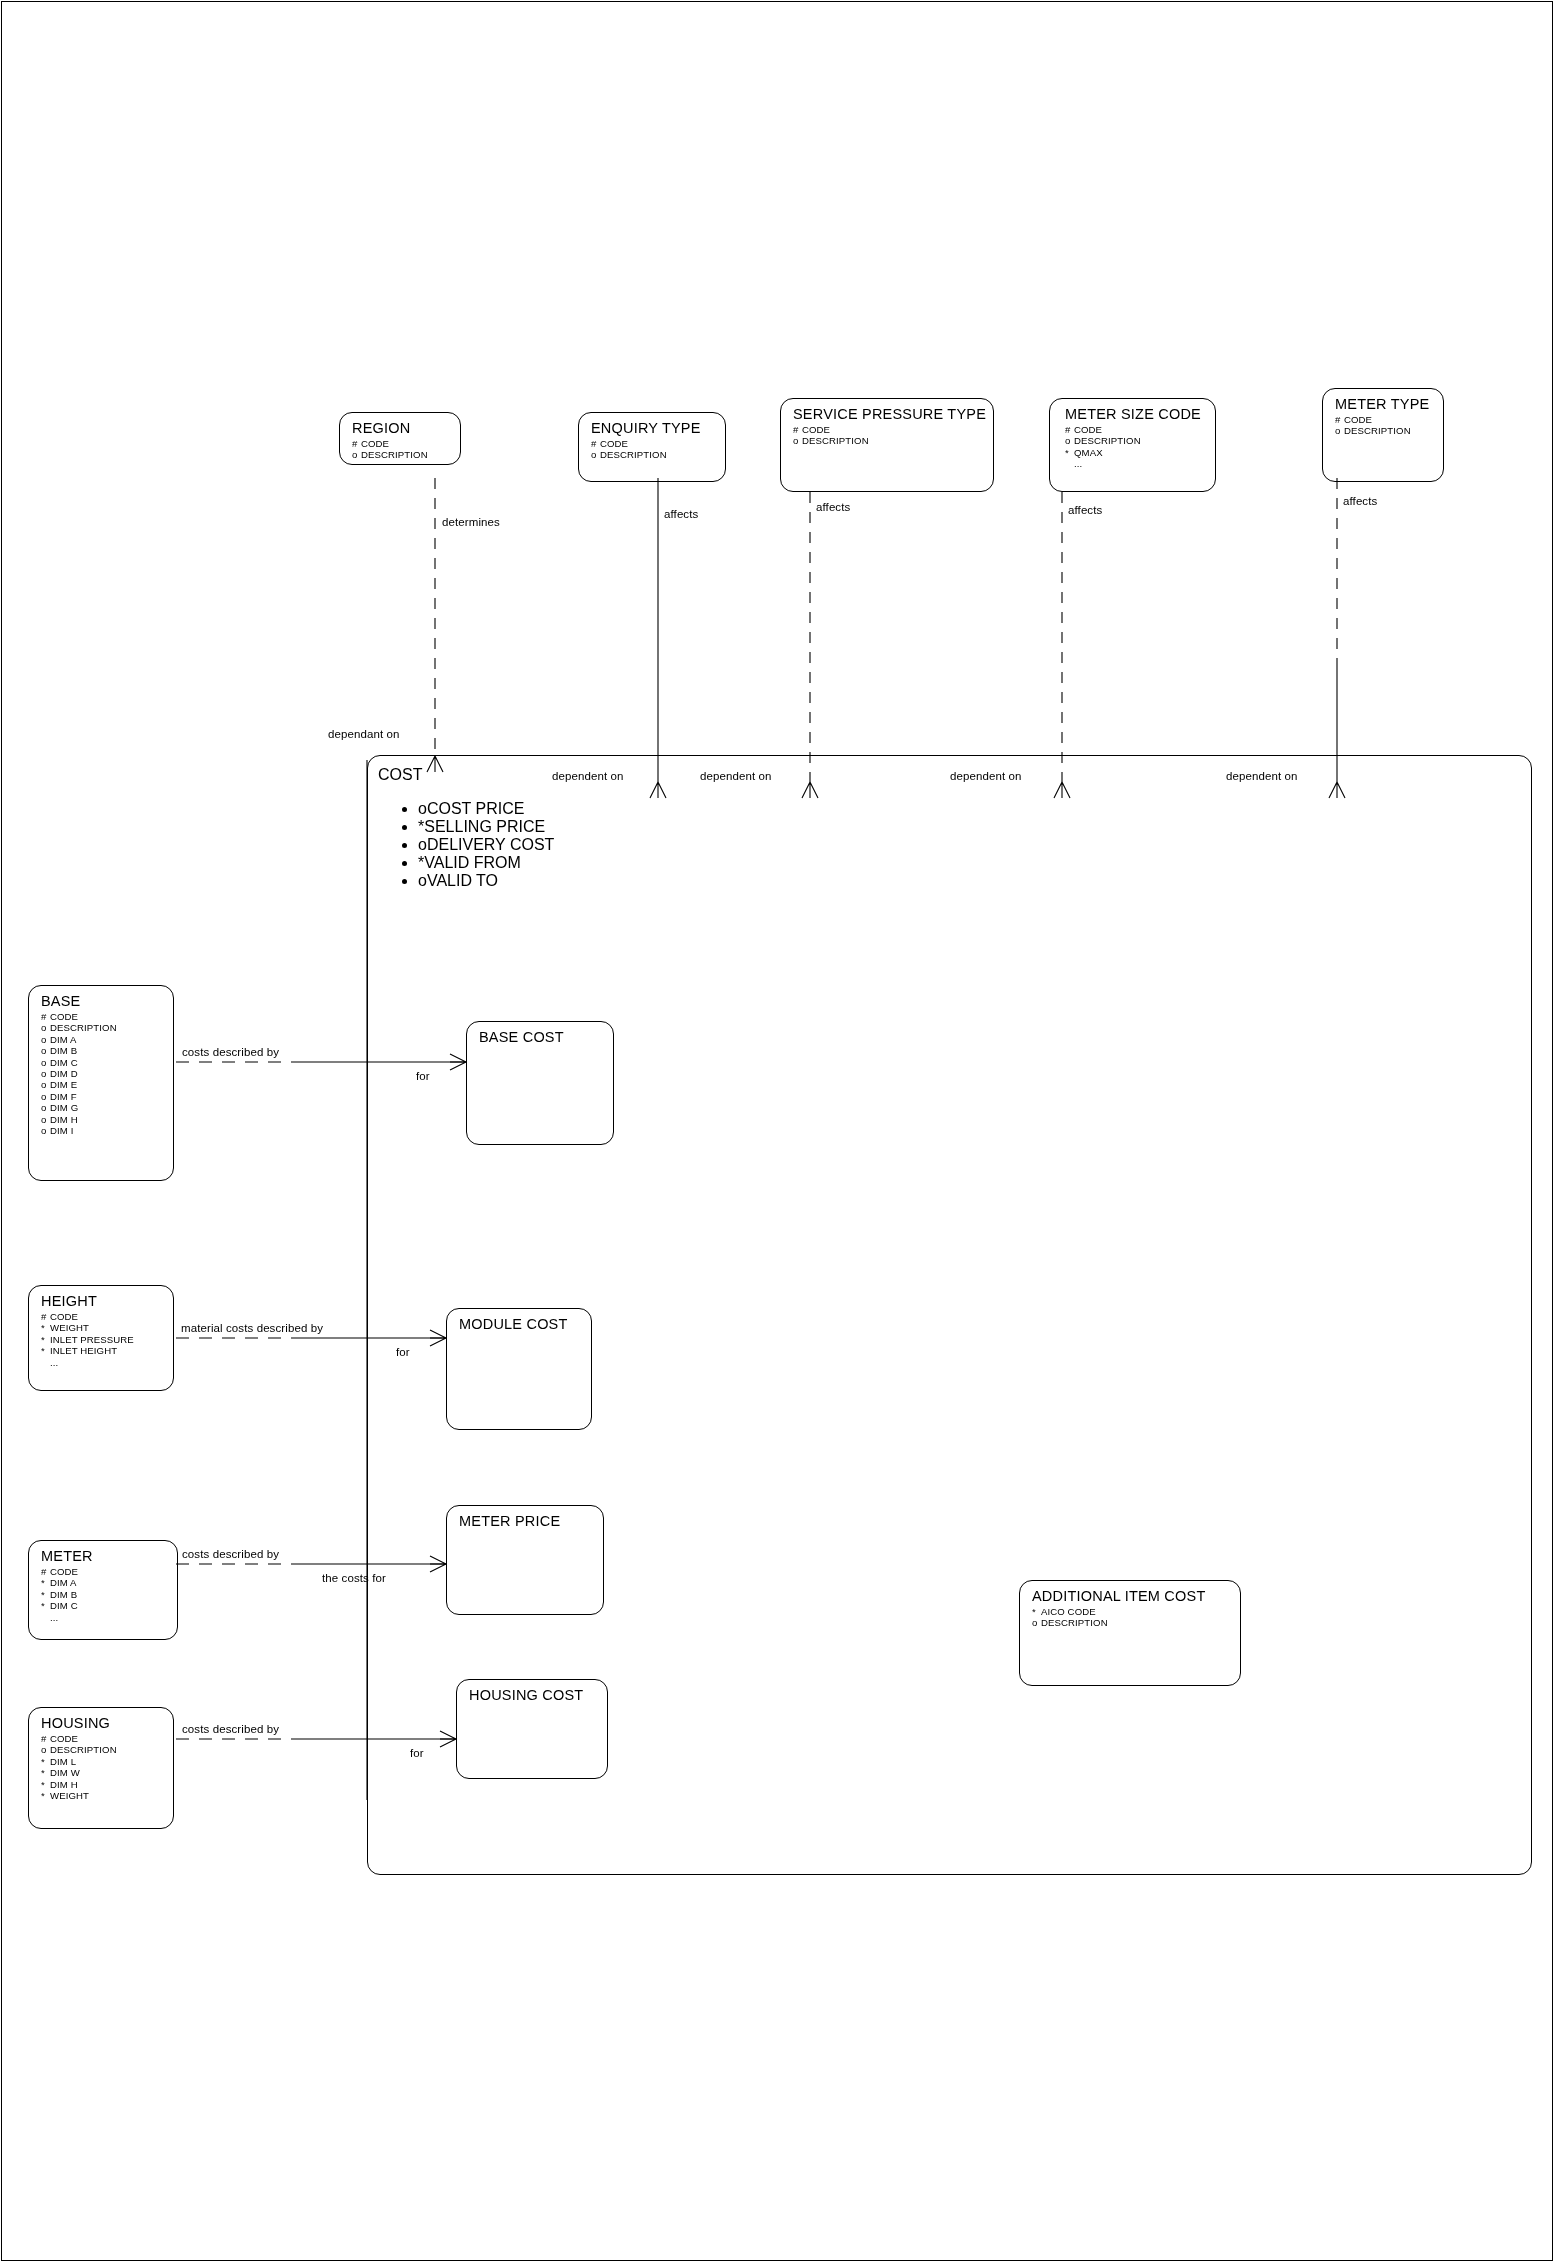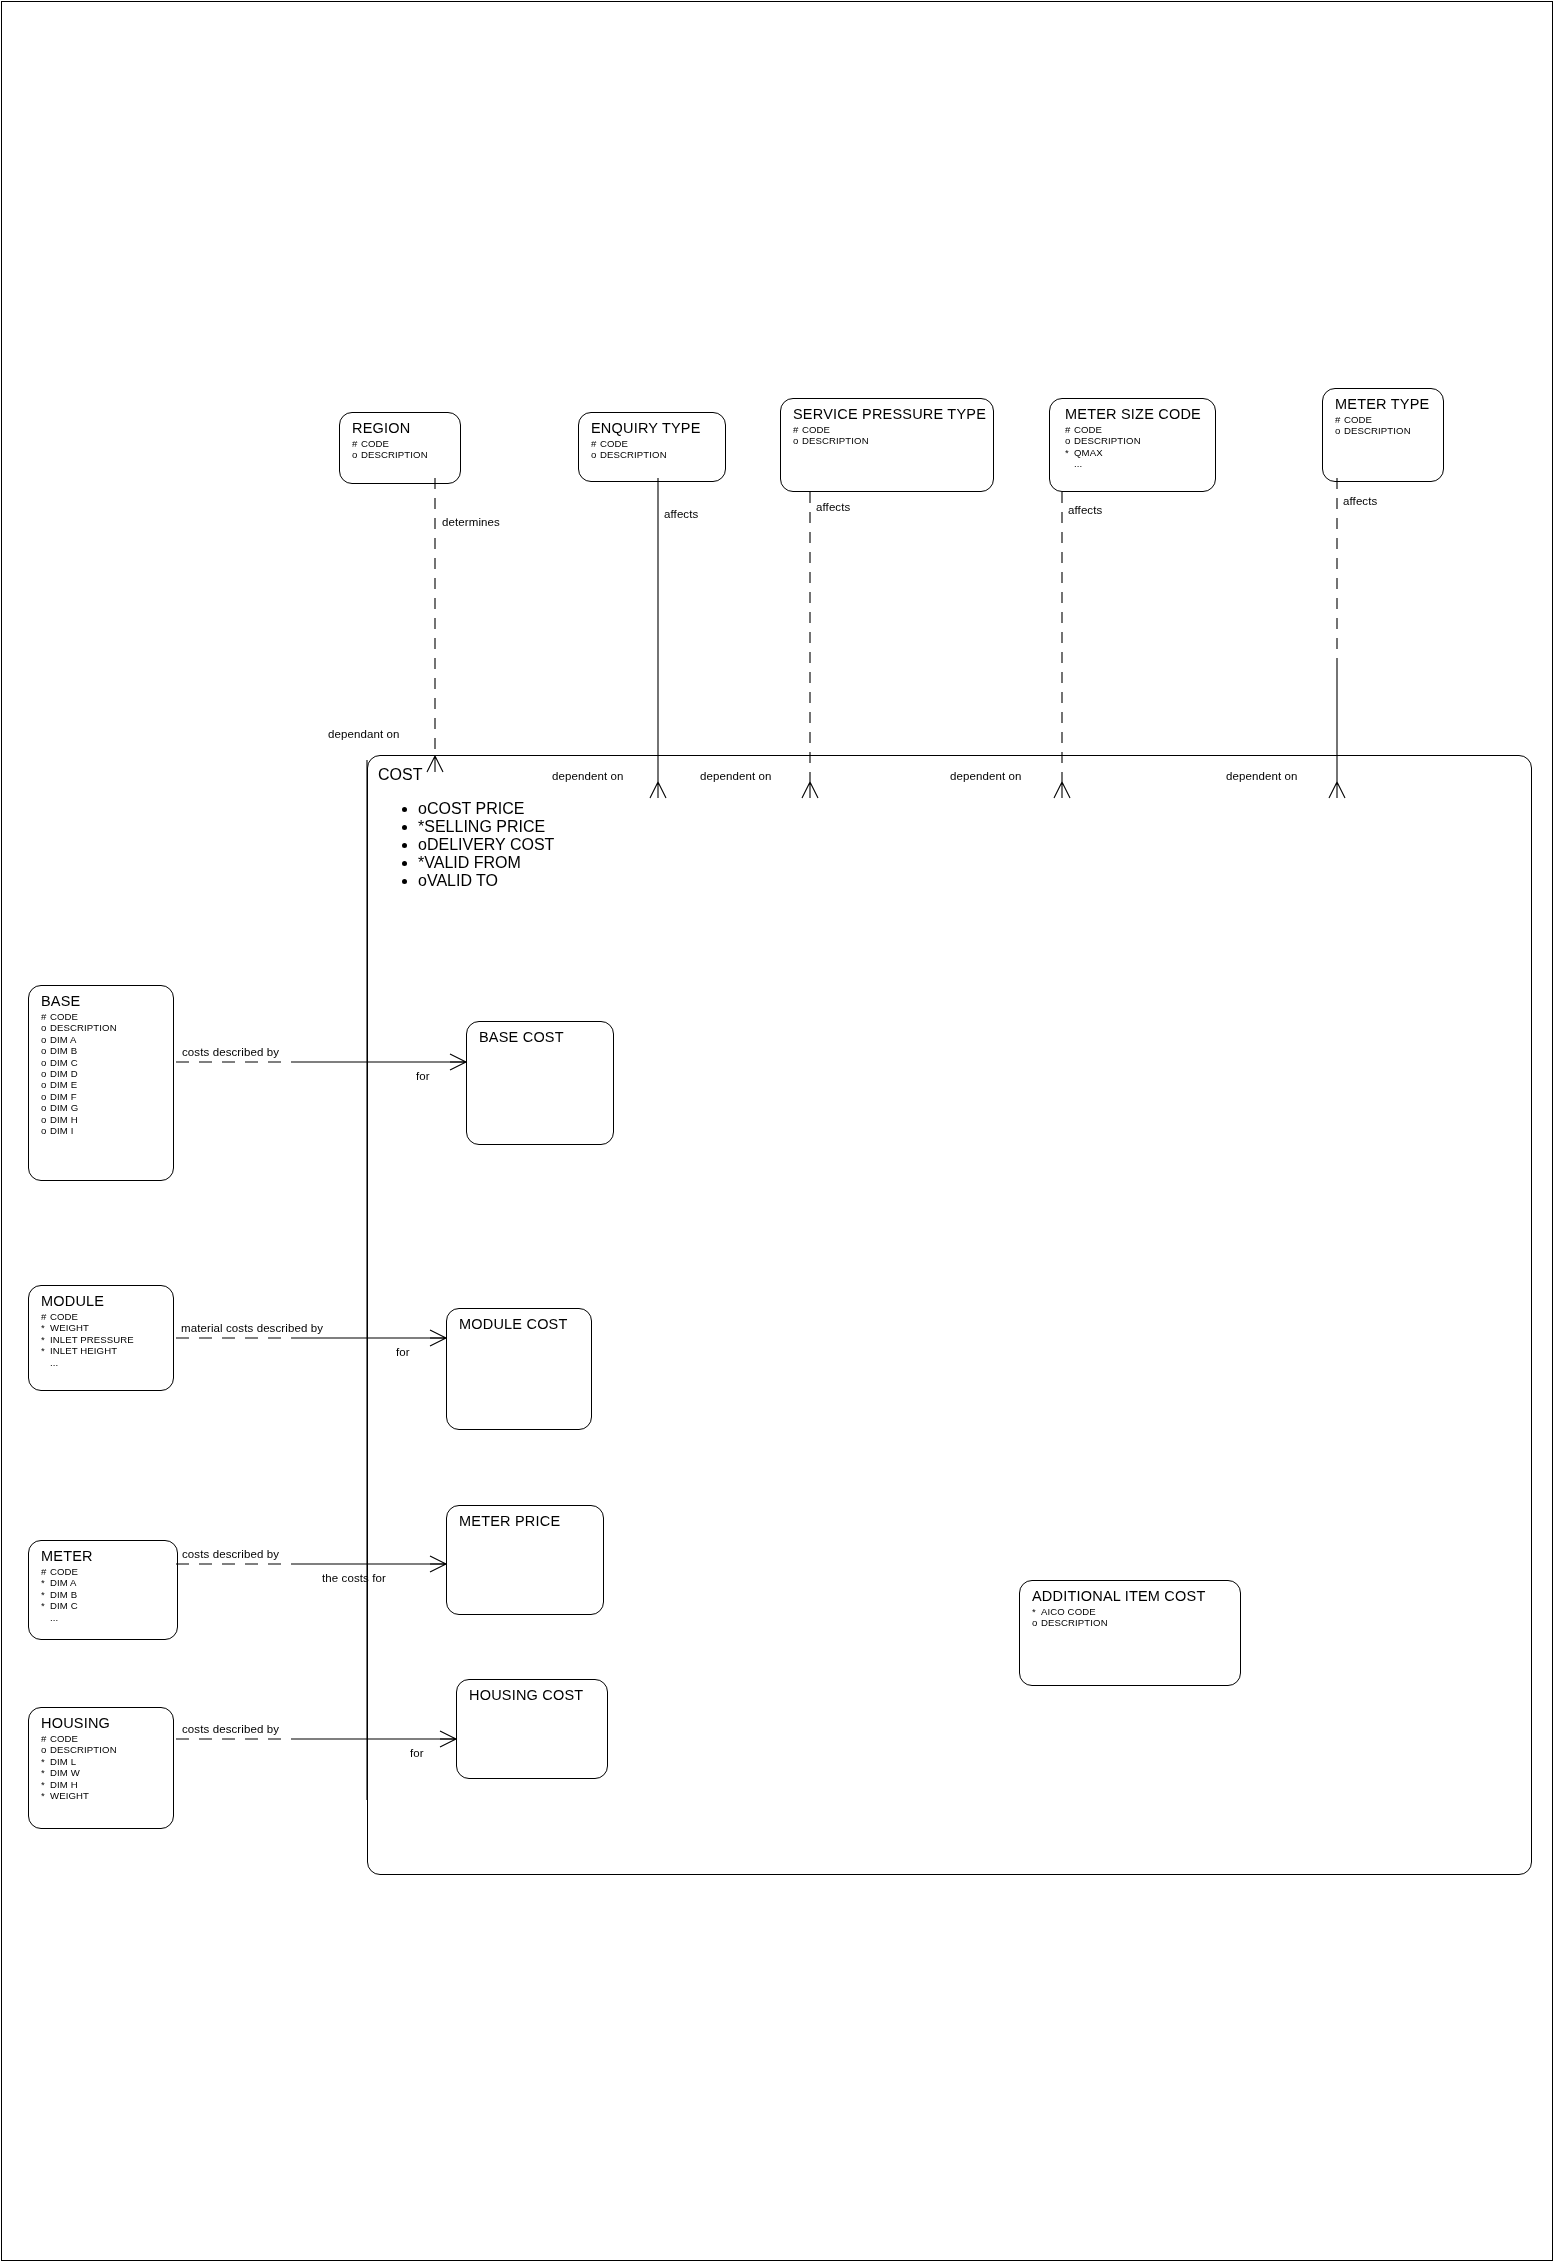--- a/index.html
+++ b/index.html
@@ -115,21 +115,21 @@
 
     <line x1="176" y1="1564" x2="300" y2="1564" stroke="#000000" stroke-width="1.1" stroke-dasharray="13 10"></line>
     <line x1="300" y1="1564" x2="446" y2="1564" stroke="#000000" stroke-width="1.1"></line>
     <path d="M 446 1564 L 430 1556 M 446 1564 L 430 1564 M 446 1564 L 430 1572" stroke="#000000" stroke-width="1.1" fill="none"></path>
 
     <line x1="176" y1="1739" x2="300" y2="1739" stroke="#000000" stroke-width="1.1" stroke-dasharray="13 10"></line>
     <line x1="300" y1="1739" x2="456" y2="1739" stroke="#000000" stroke-width="1.1"></line>
     <path d="M 456 1739 L 440 1731 M 456 1739 L 440 1739 M 456 1739 L 440 1747" stroke="#000000" stroke-width="1.1" fill="none"></path>
   </svg>
 
-  <div class="entity" style="left:339px; top:412px; width:122px; height:72px;">
+  <div class="entity" style="left:339px; top:412px; width:122px; height:53px;">
     <div class="ent-title">REGION</div>
     <ul class="attr-list">
       <li><span class="mk">#</span><span>CODE</span></li>
       <li><span class="mk">o</span><span>DESCRIPTION</span></li>
     </ul>
   </div>
 
   <div class="entity" style="left:578px; top:412px; width:148px; height:70px;">
     <div class="ent-title">ENQUIRY TYPE</div>
     <ul class="attr-list">
@@ -208,21 +208,21 @@
       <li><span class="mk">o</span><span>DIM H</span></li>
       <li><span class="mk">o</span><span>DIM I</span></li>
     </ul>
   </div>
 
   <div class="entity" style="left:466px; top:1021px; width:148px; height:124px;">
     <div class="ent-title">BASE COST</div>
   </div>
 
   <div class="entity" style="left:28px; top:1285px; width:146px; height:106px;">
-    <div class="ent-title">MODULE</div>
+    <div class="ent-title">HEIGHT</div>
     <ul class="attr-list">
       <li><span class="mk">#</span><span>CODE</span></li>
       <li><span class="mk">*</span><span>WEIGHT</span></li>
       <li><span class="mk">*</span><span>INLET PRESSURE</span></li>
       <li><span class="mk">*</span><span>INLET HEIGHT</span></li>
       <li><span class="mk"></span><span>...</span></li>
     </ul>
   </div>
 
   <div class="entity" style="left:446px; top:1308px; width:146px; height:122px;">

